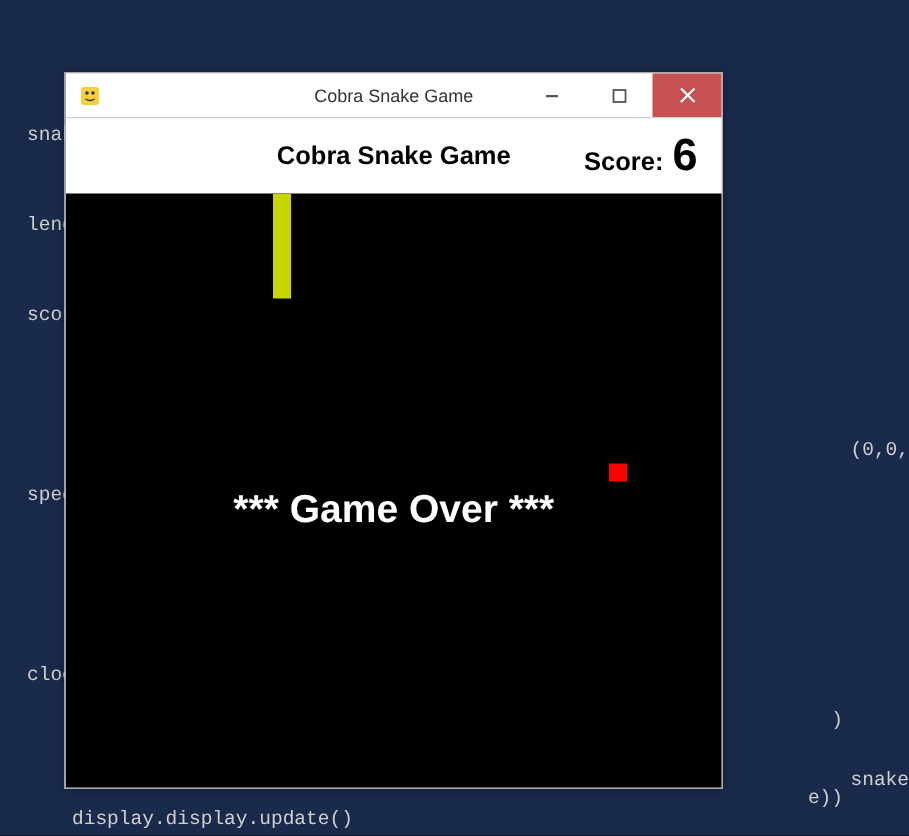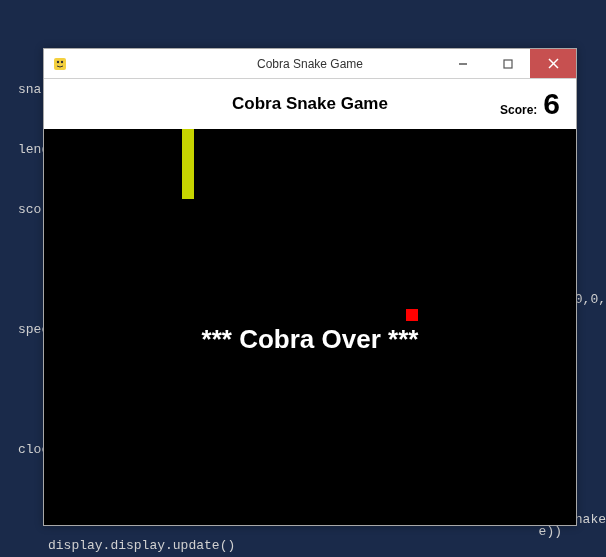--- a/index.html
+++ b/index.html
@@ -24,21 +24,21 @@
     .code-right {
       position: absolute;
       right: 0;
       color: #d0d0d0;
       white-space: pre;
     }
     .window {
       position: absolute;
       left: 43px;
       top: 48px;
-      width: 534px;
+      width: 439px;
       height: 478px;
       background: #fff;
       border: 1px solid #a8a8a8;
       box-shadow: 0 0 8px rgba(0,0,0,0.3);
     }
     .titlebar {
       height: 30px;
       background: #fff;
       border-bottom: 1px solid #d0d0d0;
       display: flex;
@@ -98,21 +98,21 @@
       text-align: center;
       font-size: 17px;
     }
     .score-block {
       margin-left: auto;
       display: flex;
       align-items: baseline;
       gap: 6px;
       z-index: 1;
     }
-    .score-label { font-size: 12px; }
+    .score-label { font-size: 17px; }
     .score-value { font-size: 30px; }
     .playfield {
       position: relative;
       width: 100%;
       height: calc(100% - 80px);
       background: #000;
       overflow: hidden;
     }
     .snake {
       position: absolute;
@@ -189,15 +189,15 @@
     <div class="game-title">Cobra Snake Game</div>
     <div class="score-block">
       <span class="score-label">Score:</span>
       <span class="score-value">6</span>
     </div>
   </div>
 
   <div class="playfield">
     <div class="snake" style="left:138px;top:0px;width:12px;height:70px;"></div>
     <div class="food" style="left:362px;top:180px;width:12px;height:12px;"></div>
-    <div class="gameover">*** Cobra Over ***</div>
+    <div class="gameover">*** Game Over ***</div>
   </div>
 </div>
 
 </body></html>

